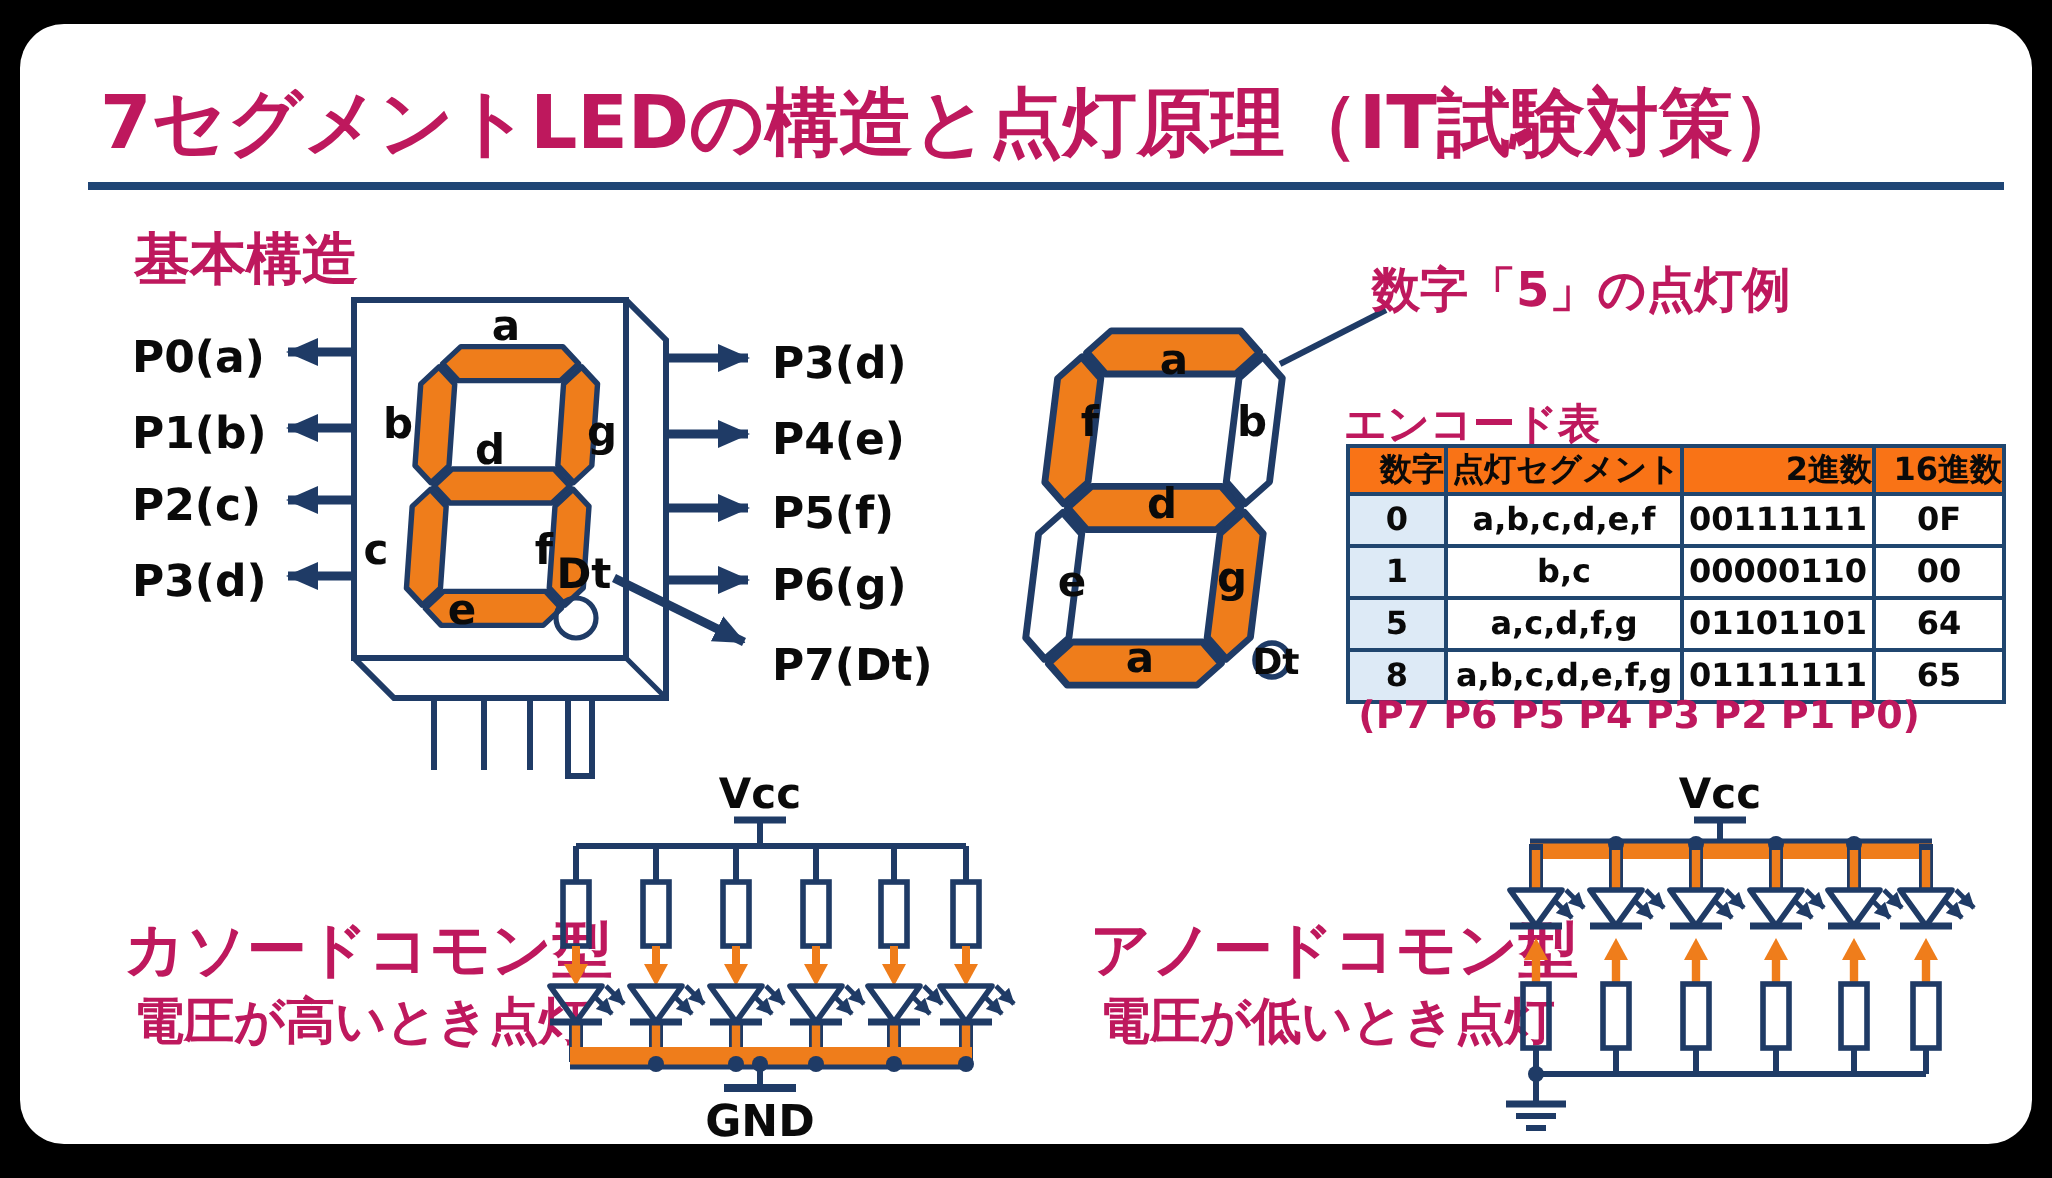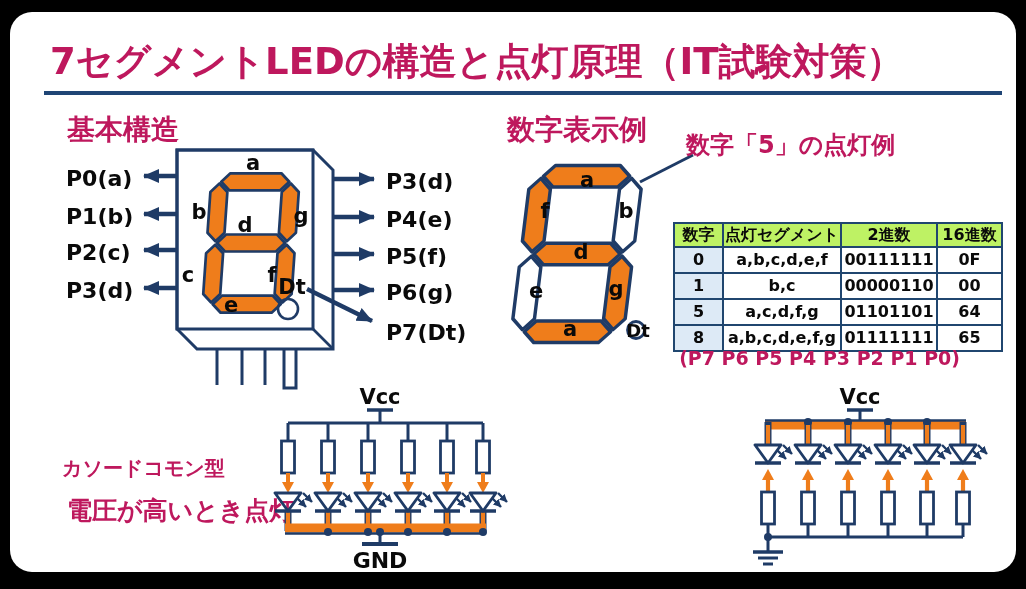--- a/index.html
+++ b/index.html
@@ -10,43 +10,42 @@
   .abs{position:absolute;}
   .blk{color:#be185d;font-weight:bold;white-space:nowrap;}
   .title{left:40px;top:25px;font-size:37px;letter-spacing:0px;}
   .rule{left:34px;top:79px;width:958px;height:4px;background:#1f4575;}
   .h2{font-size:28px;}
   .callout{font-size:24px;}
   .enc{position:absolute;left:663px;top:210px;border-collapse:collapse;}
   .enc th,.enc td{border:2px solid #20466f;font-weight:bold;text-align:center;
         padding:0;color:#0a0a0a;font-size:16px;line-height:1;height:24px;
         font-family:"DejaVu Sans","Liberation Sans",sans-serif;}
-  .enc th{background:#bef264;height:22px;}
+  .enc th{background:#f97316;height:22px;text-align:right;}
   .enc td.c0{background:#ddeaf6;}
   .w0{width:47px}.w1{width:116px}.w2{width:94px}.w3{width:63px}
   .foot{left:624px;top:335px;width:326px;text-align:right;font-size:19px;}
-  .ctitle{font-size:20px;}
+  .ctitle{font-size:30px;}
   .csub{font-size:25px;margin-top:12px;}
   svg{position:absolute;overflow:visible;}
   svg text{font-family:"DejaVu Sans","Liberation Sans",sans-serif;font-weight:bold;fill:#0a0a0a;}
   .seg{stroke:#1f3b66;stroke-width:3.2;stroke-linejoin:round;}
   .lit{fill:#ef7d1b;} .unlit{fill:#fff;}
   .nav{stroke:#1f3b66;fill:none;}
   .org{stroke:#ef7d1b;fill:none;}
 </style>
 </head>
 <body>
 
 <div class="card">
 
   <div class="abs blk title">7セグメントLEDの構造と点灯原理（IT試験対策）</div>
   <div class="abs rule"></div>
 
   <div class="abs blk h2" style="left:57px;top:99px;">基本構造</div>
-  <div class="abs blk h2" style="left:497px;top:99px;">数字表示例</div>
 
   <svg style="left:50px;top:135px;" width="415" height="252" viewBox="0 0 415 252">
     <defs>
       <marker id="mA" markerWidth="18" markerHeight="16" refX="15" refY="8" orient="auto" markerUnits="userSpaceOnUse">
         <path d="M0,1 L16,8 L0,15 Z" fill="#1f3b66"></path>
       </marker>
     </defs>
 
     <g>
       <path d="M117,3 H253 L273,23 V202 H137 L117,182 Z" fill="#ffffff" class="nav" stroke-width="3"></path>
@@ -131,20 +130,21 @@
       <text x="29" y="146">e</text>
       <text x="109" y="144">g</text>
       <text x="63" y="184">a</text>
       <text x="131" y="185" font-size="18">Dt</text>
     </g>
     <line x1="133" y1="30" x2="186" y2="3" class="nav" stroke-width="3"></line>
   </svg>
 
   <div class="abs blk callout" style="left:676px;top:117px;">数字「5」の点灯例</div>
 
+  <div class="abs blk" style="left:662px;top:186px;font-size:21px;">エンコード表</div>
   <table class="enc">
     <thead>
       <tr>
         <th class="w0">数字</th>
         <th class="w1">点灯セグメント</th>
         <th class="w2">2進数</th>
         <th class="w3">16進数</th>
       </tr>
     </thead>
     <tbody>
@@ -221,20 +221,22 @@
       <circle cx="172" cy="148" r="4" fill="#1f3b66"></circle>
       <circle cx="208" cy="148" r="4" fill="#1f3b66"></circle>
     </g>
     <g class="nav">
       <line x1="105" y1="148" x2="105" y2="159" stroke-width="3"></line>
       <line x1="87" y1="160" x2="123" y2="160" stroke-width="4"></line>
     </g>
     <text x="105" y="184" font-size="22" text-anchor="middle">GND</text>
   </svg>
 
+  <div class="abs blk ctitle" style="left:535px;top:443px;">アノードコモン型</div>
+  <div class="abs blk csub" style="left:540px;top:470px;">電圧が低いとき点灯</div>
 
   <svg style="left:735px;top:372px;" width="235" height="200" viewBox="0 0 235 200">
     <defs>
       <marker id="aeA" markerWidth="10" markerHeight="9" refX="7.5" refY="4" orient="auto" markerUnits="userSpaceOnUse">
         <path d="M0,0 L8,4 L0,8 Z" fill="#1f3b66"></path>
       </marker>
       <g id="abr">
         <line x1="0" y1="38" x2="0" y2="62" class="nav" stroke-width="7"></line>
         <line x1="0" y1="41" x2="0" y2="61" class="org" stroke-width="4.2"></line>
         <polygon points="-13,61 13,61 0,79" fill="#ef7d1b" class="nav" stroke-width="2.8" stroke-linejoin="round"></polygon>

